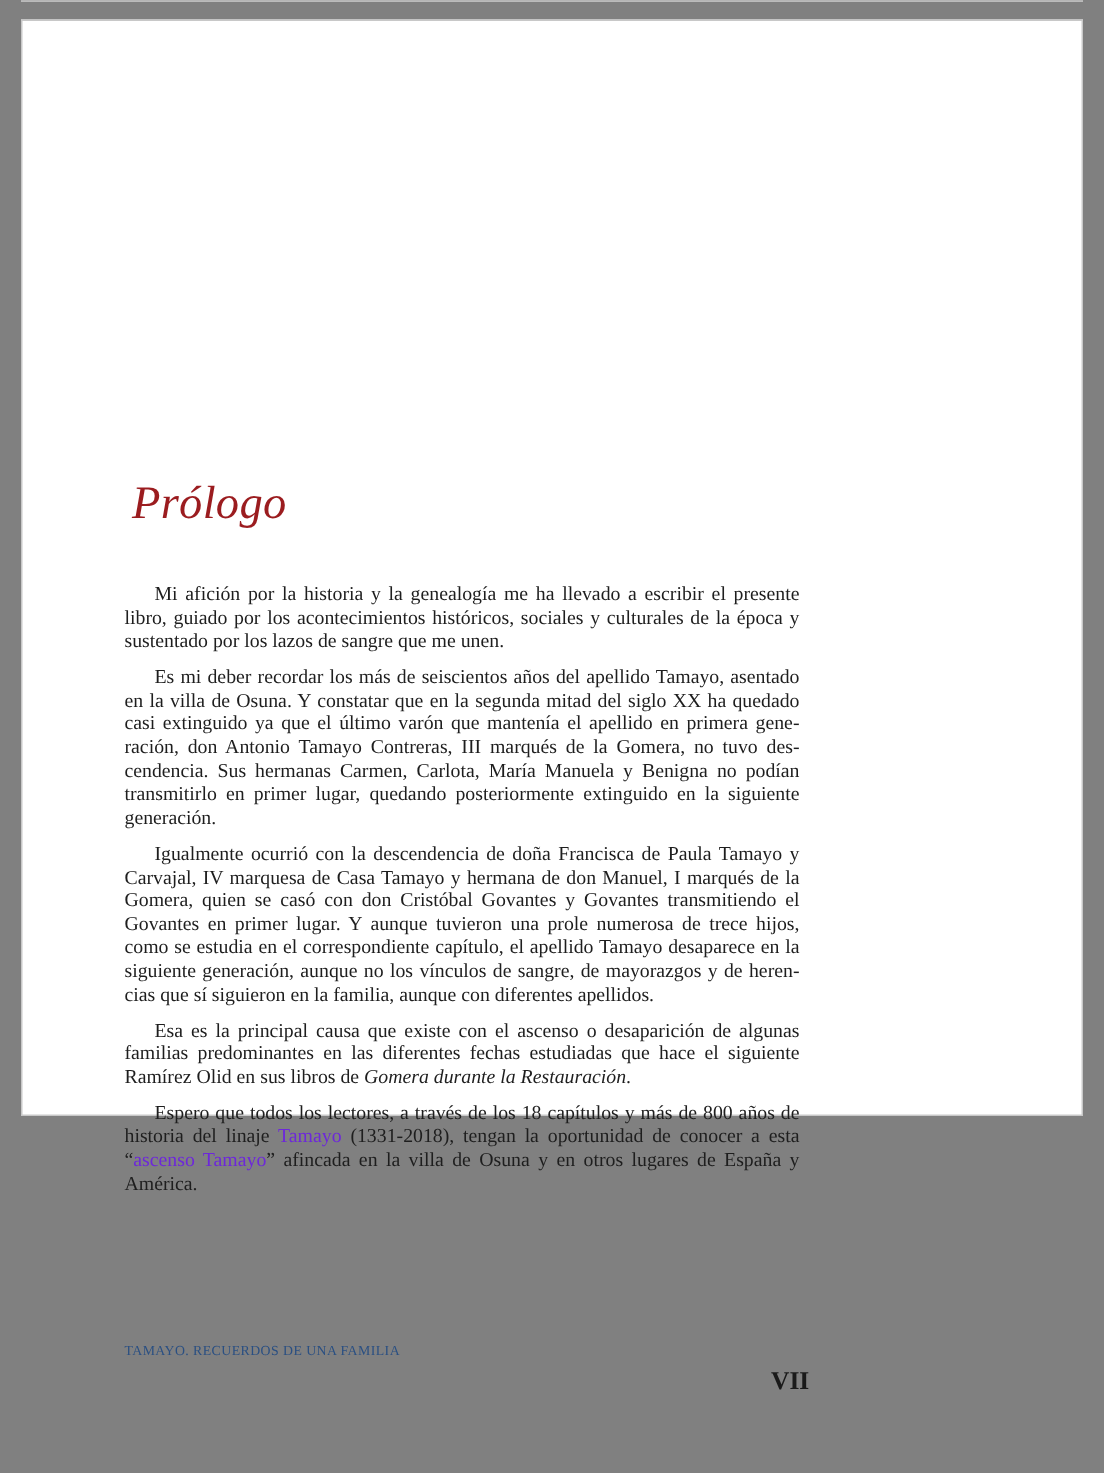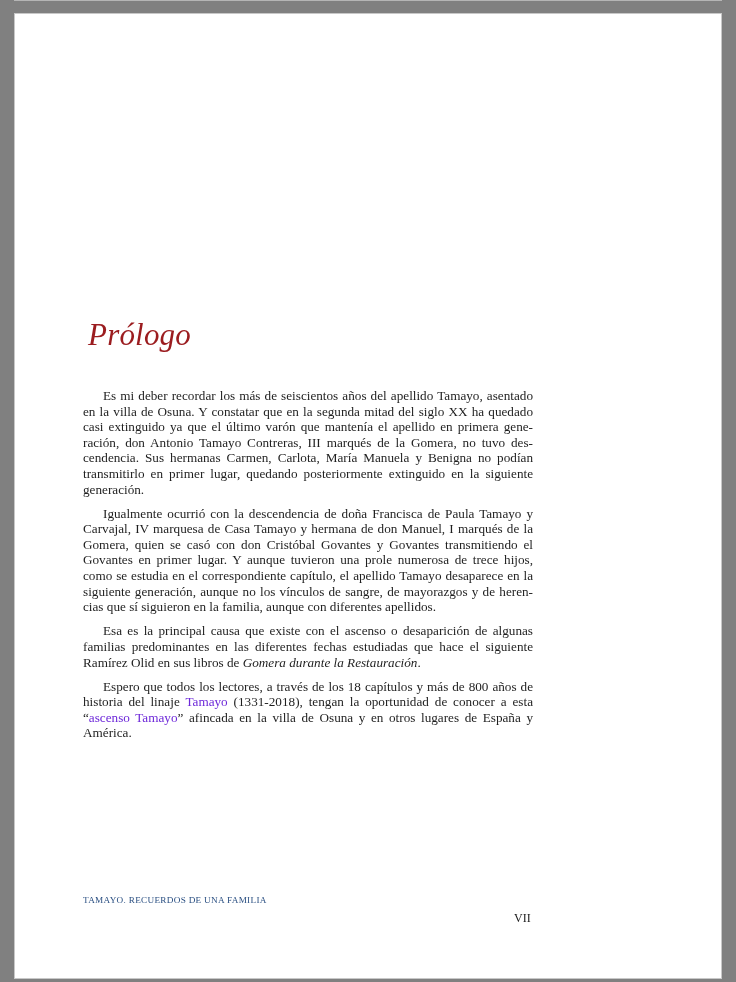--- a/index.html
+++ b/index.html
@@ -22,21 +22,21 @@
       height: 21px;
       background: #ffffff;
       border: 1px solid #b5b5b5;
       box-sizing: border-box;
     }
     .page {
       position: absolute;
       left: 14px;
       top: 13px;
       width: 708px;
-      height: 966px;
+      height: 731px;
       background: #ffffff;
       border: 1px solid #c8c8c8;
       box-sizing: border-box;
     }
     .title {
       position: absolute;
       left: 73px;
       top: 303px;
       margin: 0;
       font-family: "Liberation Serif", "DejaVu Serif", serif;
@@ -73,35 +73,36 @@
       top: 881px;
       font-size: 9.2px;
       letter-spacing: 0.3px;
       color: #2a4f82;
       text-transform: uppercase;
     }
     .footer-page {
       position: absolute;
       left: 499px;
       top: 897px;
-      font-size: 12px;
-      font-weight: normal;
+      font-size: 17px;
+      font-weight: bold;
       color: #1a1a1a;
     }
   </style>
 </head>
 <body>
 
 <div class="prev-page"></div>
 
 <div class="page">
 
   <h1 class="title">Prólogo</h1>
 
   <div class="body-text">
+    <p>Mi afición por la historia y la genealogía me ha llevado a escribir el presente libro, guiado por los acontecimientos históricos, sociales y culturales de la época y sustentado por los lazos de sangre que me unen.</p>
     <p>Es mi deber recordar los más de seiscientos años del apellido Tamayo, asentado en la villa de Osuna. Y constatar que en la segunda mitad del siglo XX ha quedado casi extinguido ya que el último varón que mantenía el apellido en primera gene­ración, don Antonio Tamayo Contreras, III marqués de la Gomera, no tuvo des­cendencia. Sus hermanas Carmen, Carlota, María Manuela y Benigna no podían transmitirlo en primer lugar, quedando posteriormente extinguido en la siguiente generación.</p>
     <p>Igualmente ocurrió con la descendencia de doña Francisca de Paula Tamayo y Carvajal, IV marquesa de Casa Tamayo y hermana de don Manuel, I marqués de la Gomera, quien se casó con don Cristóbal Govantes y Govantes transmitiendo el Govantes en primer lugar. Y aunque tuvieron una prole numerosa de trece hijos, como se estudia en el correspondiente capítulo, el apellido Tamayo desaparece en la siguiente generación, aunque no los vínculos de sangre, de mayorazgos y de heren­cias que sí siguieron en la familia, aunque con diferentes apellidos.</p>
     <p><span>Esa es la principal causa que existe con el ascenso o desaparición de algunas fami­lias predominantes en las diferentes fechas estudiadas que hace el siguiente Ramírez Olid en sus libros de </span><span class="em">Gomera durante la Restauración</span><span>.</span></p>
     <p><span>Espero que todos los lectores, a través de los 18 capítulos y más de 800 años de historia del linaje </span><span class="link">Tamayo</span><span> (1331-2018), tengan la oportunidad de conocer a esta “</span><span class="link">ascenso Tamayo</span><span>” afincada en la villa de Osuna y en otros lugares de España y Amé­rica.</span></p>
   </div>
 
   <div class="footer-title">TAMAYO. RECUERDOS DE UNA FAMILIA</div>
   <div class="footer-page">VII</div>
 
 </div>

